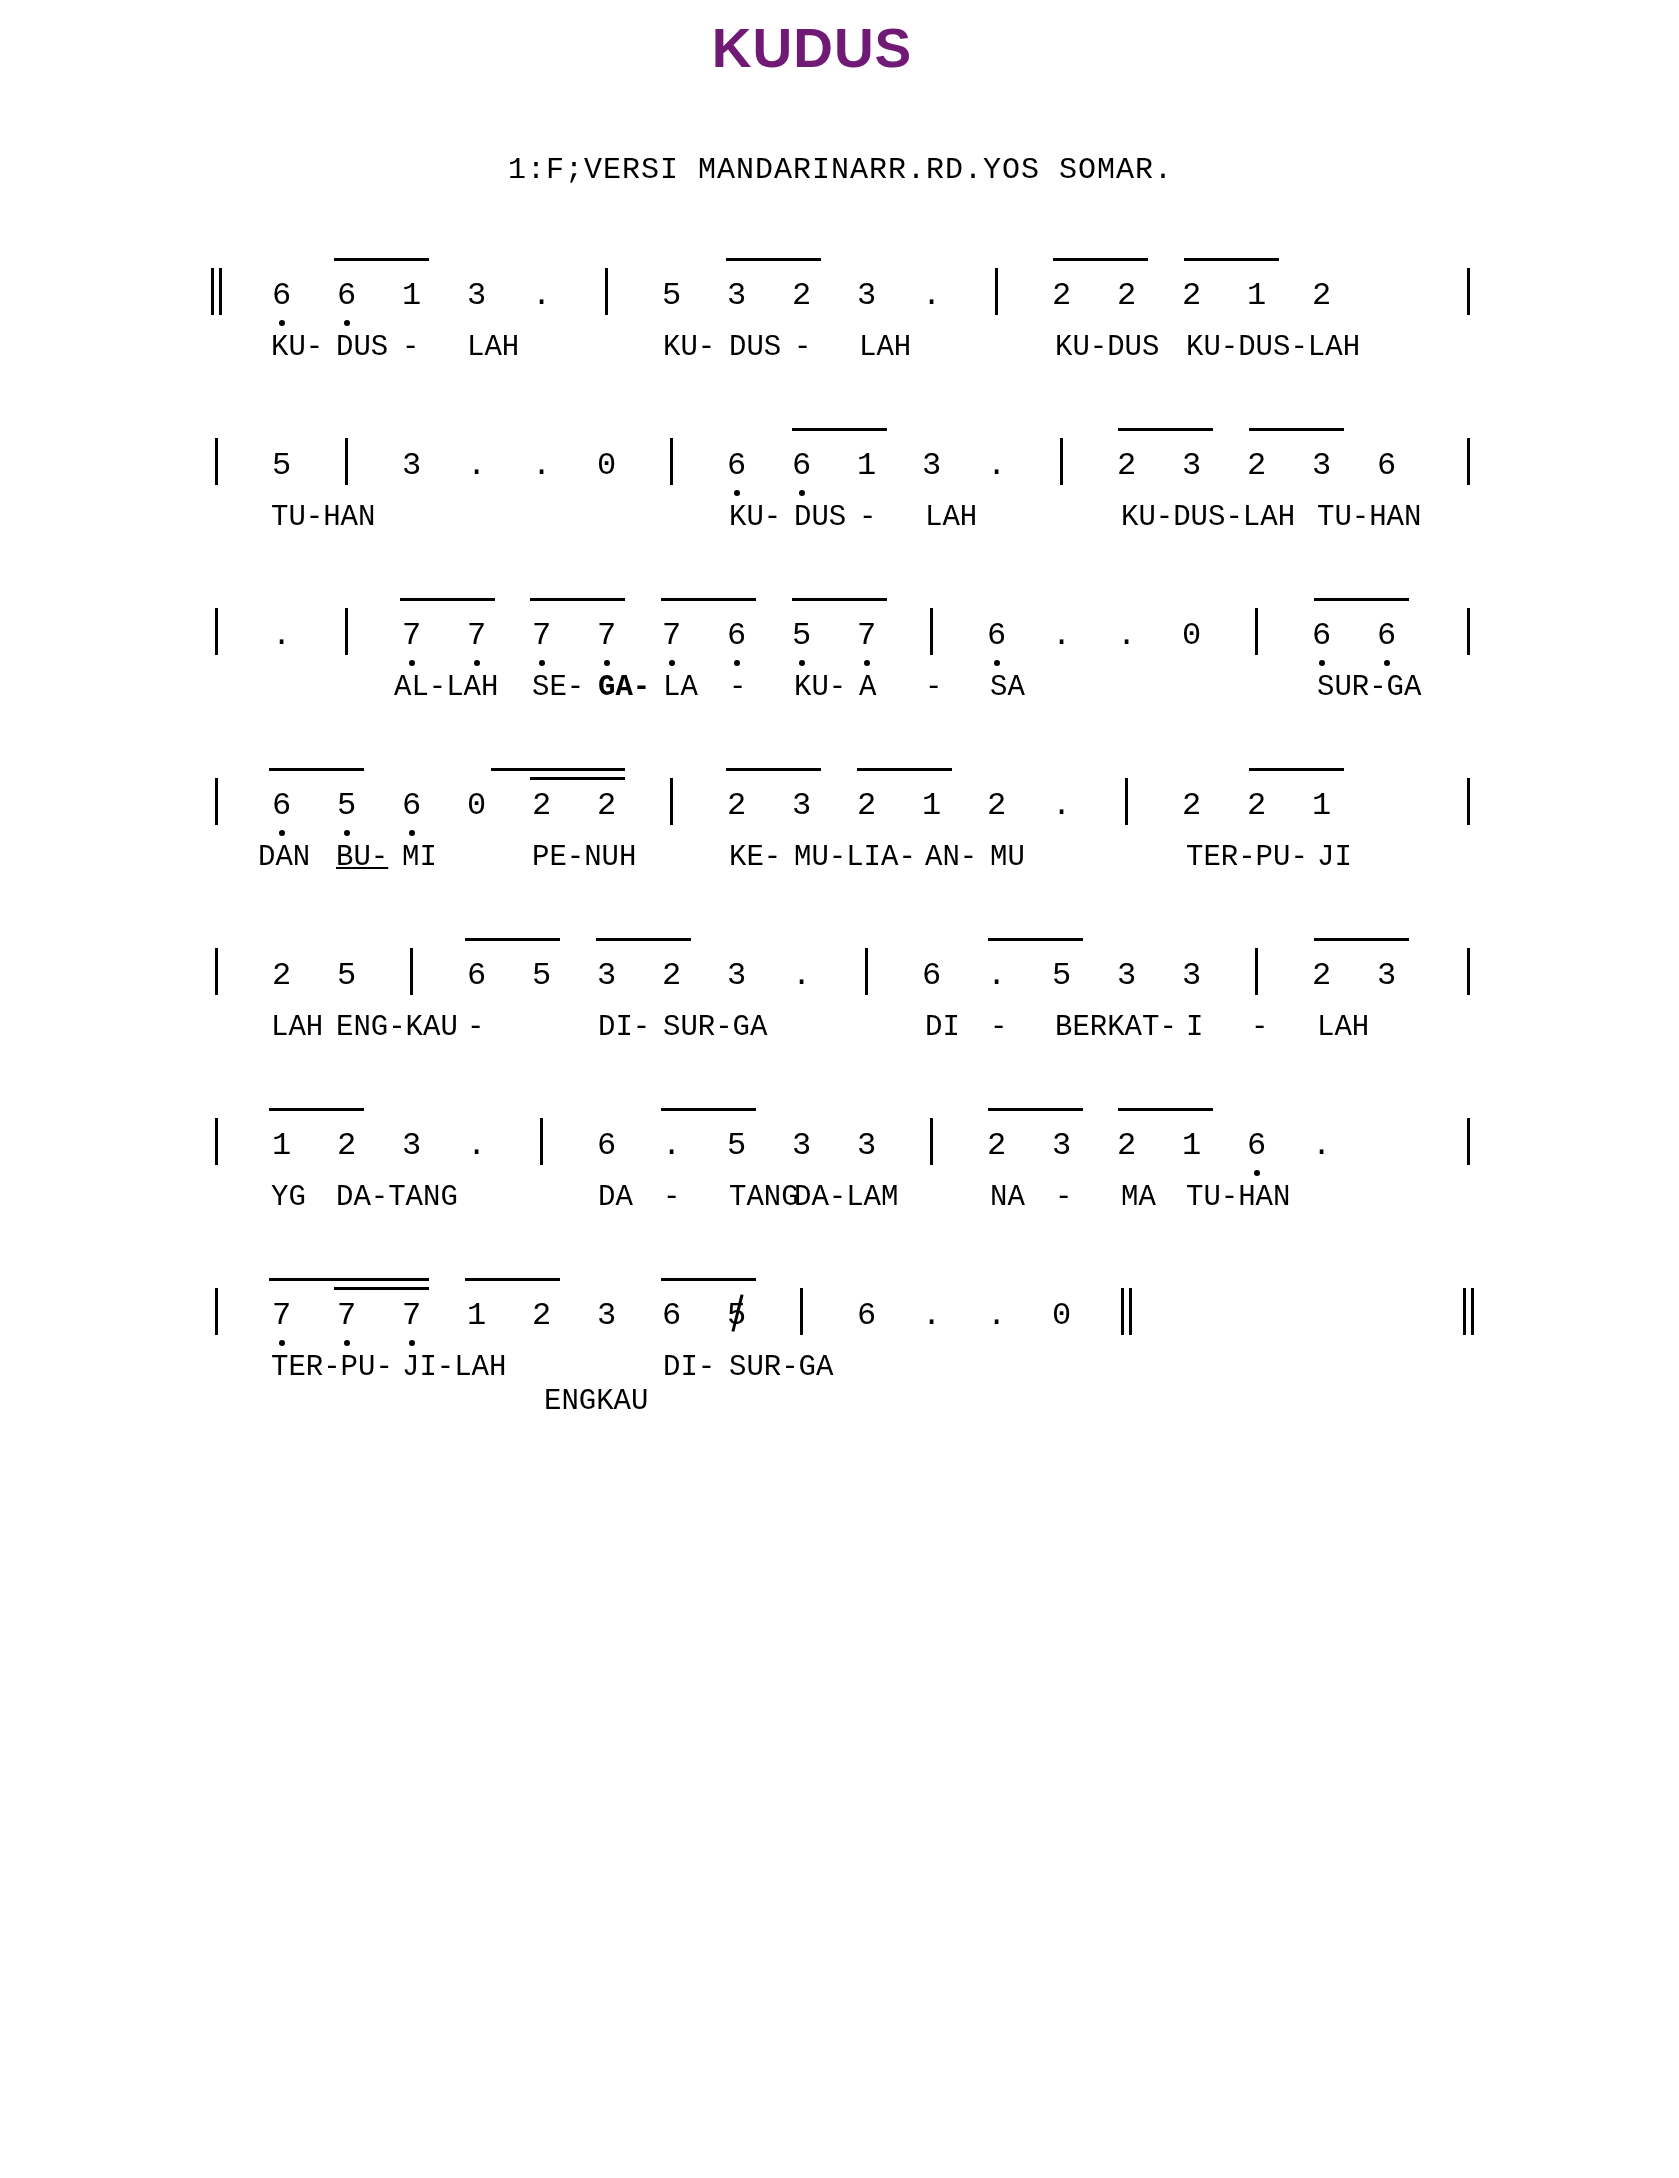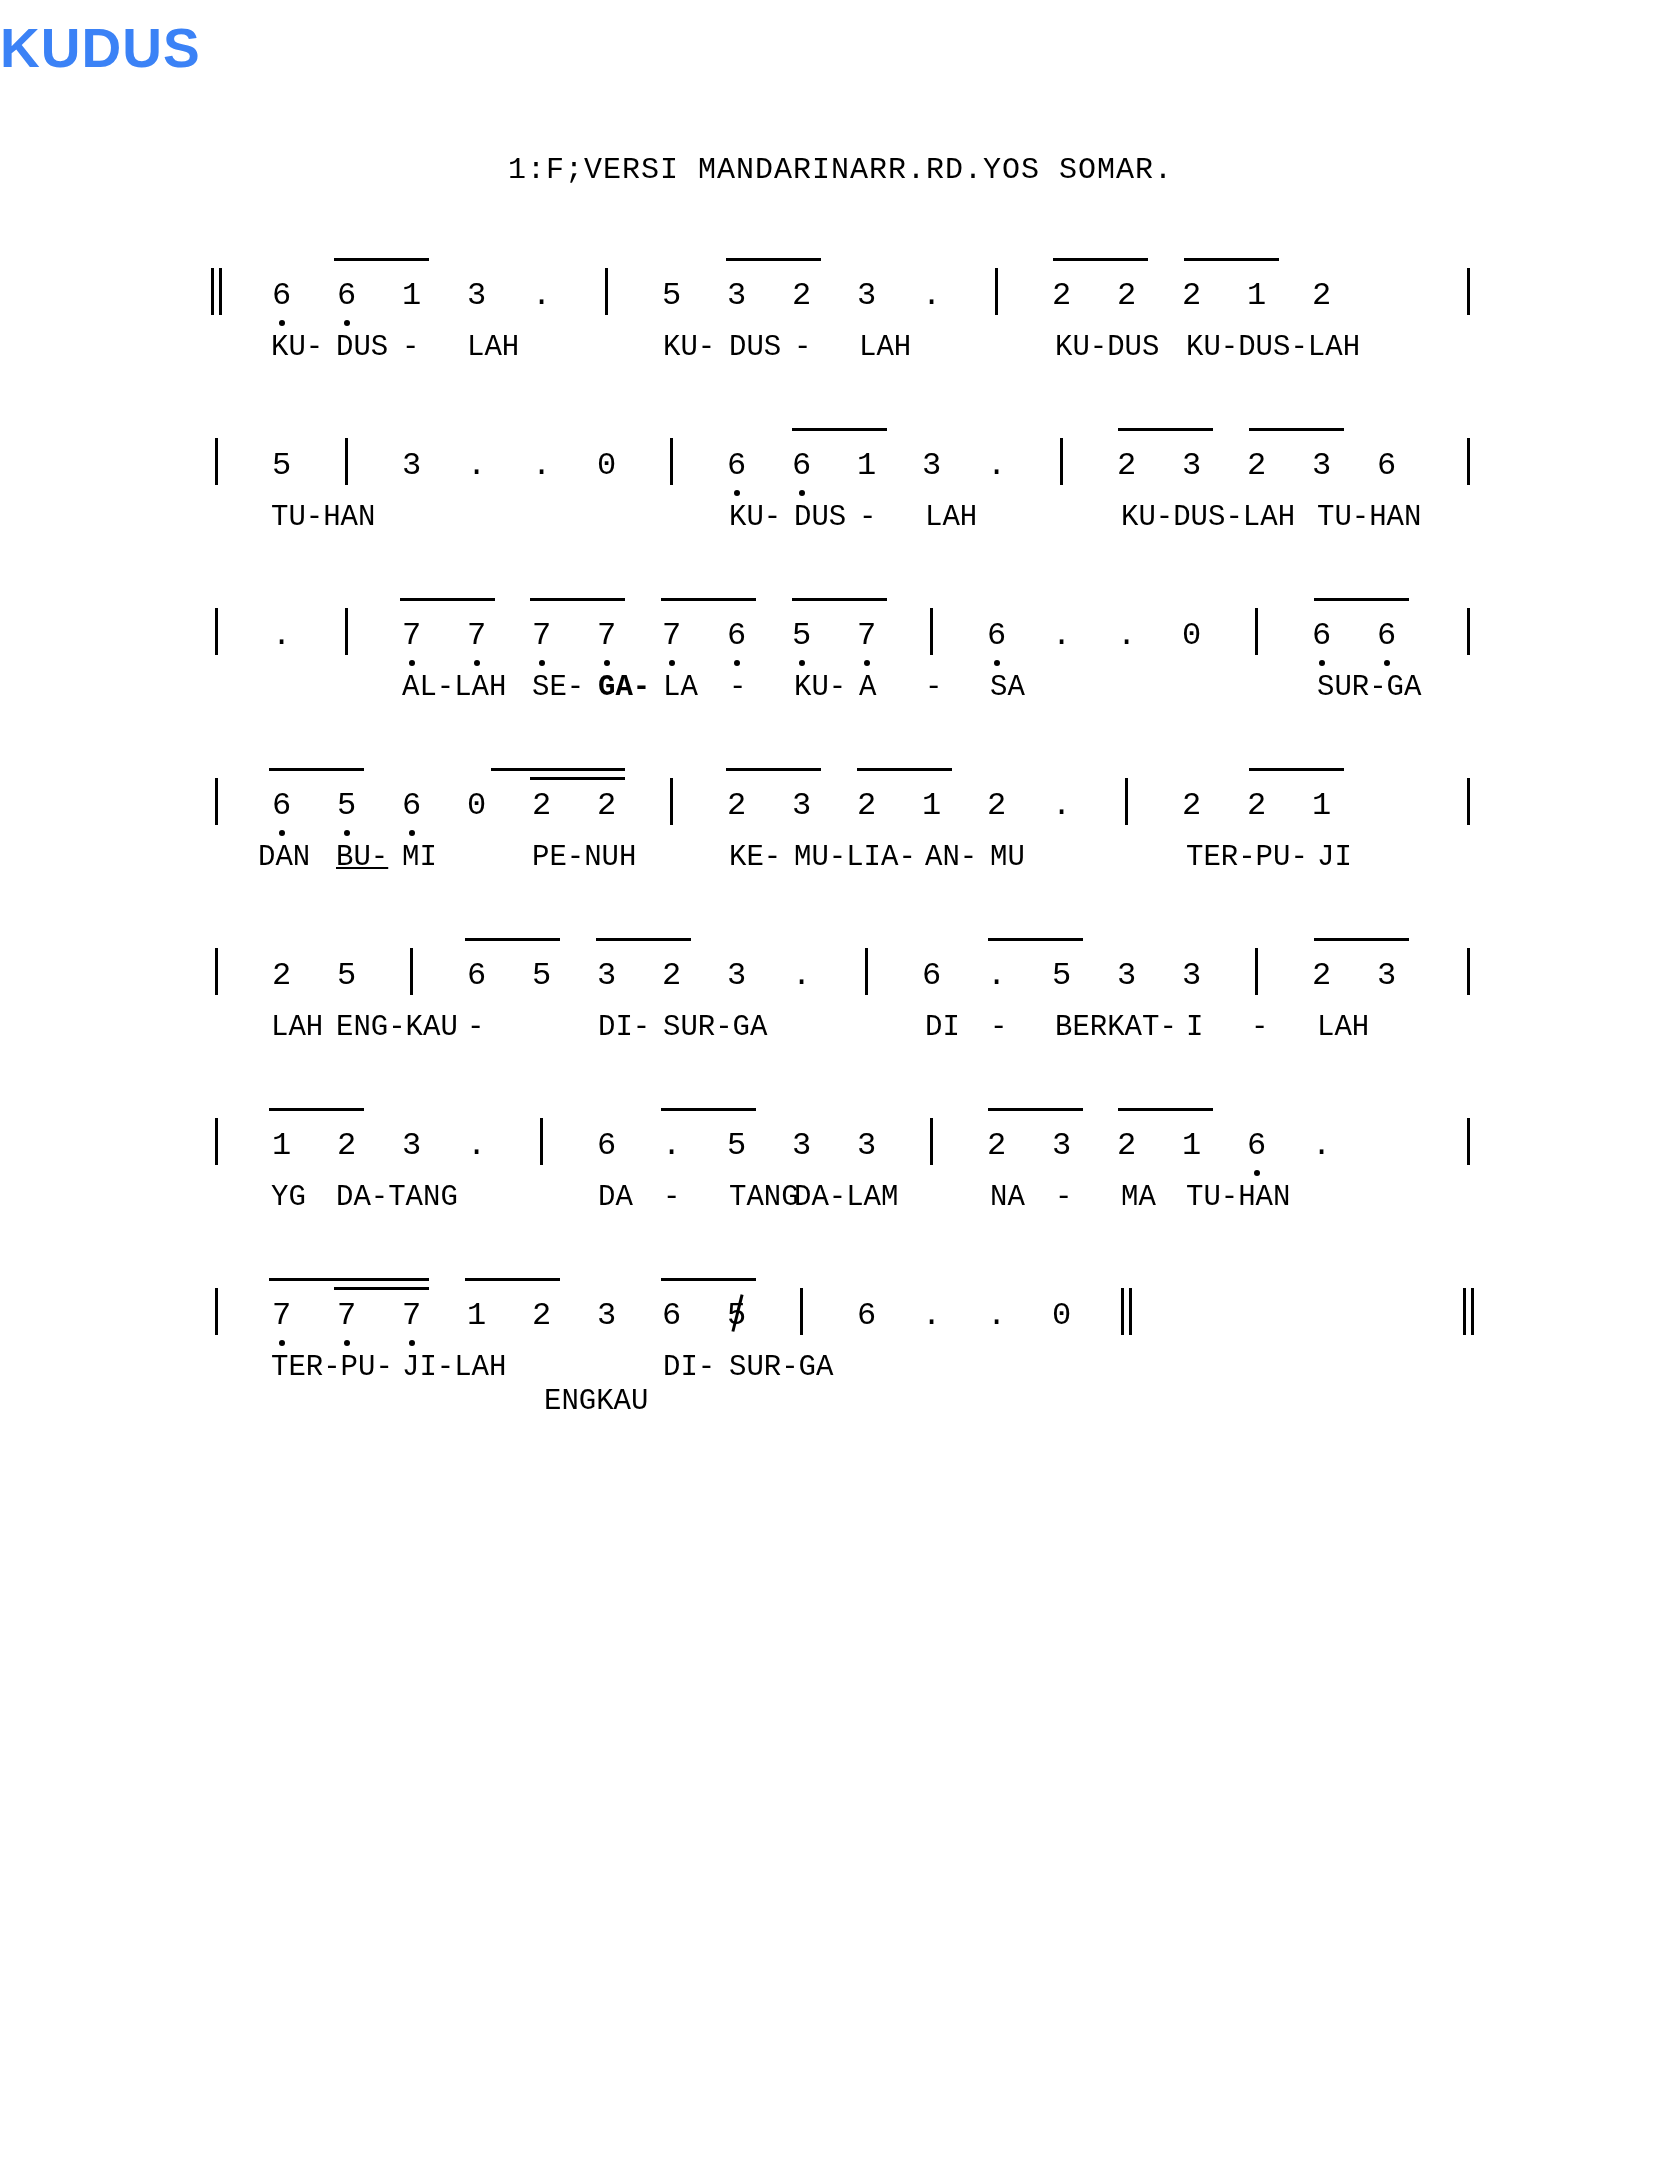--- a/index.html
+++ b/index.html
@@ -7,25 +7,26 @@
     position:relative;
     width:1679px;height:2178px;
     background:#ffffff;color:#000;
     overflow:hidden;
     font-family:"Liberation Mono","DejaVu Sans Mono",monospace;
   }
   .title{
     margin:0;
     padding-top:16px;
     width:1624px;
+    text-align:center;
     font-family:"Liberation Sans","DejaVu Sans",sans-serif;
     font-weight:800;
     font-size:55px;
     letter-spacing:1px;
-    color:#3b82f6;
+    color:#701a75;
   }
   .meta{
     margin:73px 0 0 184px;
     width:1313px;
     display:flex;
     justify-content:center;
     font-size:30px;
     letter-spacing:1px;
     white-space:pre;
   }
@@ -297,21 +298,21 @@
           <div class="cell end">
             <div class="vbar"></div>
           </div>
           <div class="beam" style="left: 216px; width: 95px; top: 6px;"></div>
           <div class="beam" style="left: 346px; width: 95px; top: 6px;"></div>
           <div class="beam" style="left: 477px; width: 95px; top: 6px;"></div>
           <div class="beam" style="left: 608px; width: 95px; top: 6px;"></div>
           <div class="beam" style="left: 1130px; width: 95px; top: 6px;"></div>
         </div>
         <div class="lyrics">
-          <div class="lyric-chunk" style="left: 218px;">AL-LAH</div>
+          <div class="lyric-chunk" style="left: 210px;">AL-LAH</div>
           <div class="lyric-chunk" style="left: 348px;">SE-</div>
           <div class="lyric-chunk" style="left: 414px; font-weight: bold;">GA-</div>
           <div class="lyric-chunk" style="left: 479px;">LA</div>
           <div class="lyric-chunk" style="left: 545px;">-</div>
           <div class="lyric-chunk" style="left: 610px;">KU-</div>
           <div class="lyric-chunk" style="left: 675px;">A</div>
           <div class="lyric-chunk" style="left: 741px;">-</div>
           <div class="lyric-chunk" style="left: 806px;">SA</div>
           <div class="lyric-chunk" style="left: 1133px;">SUR-GA</div>
         </div>

